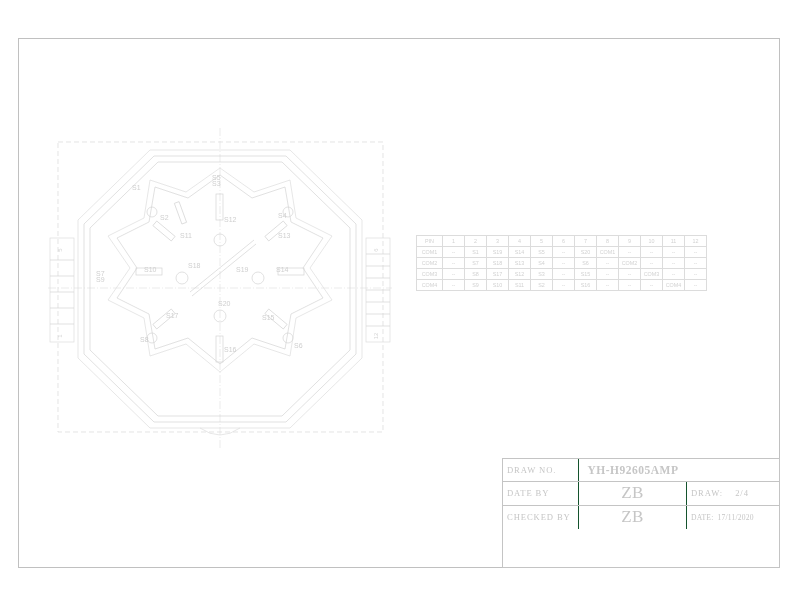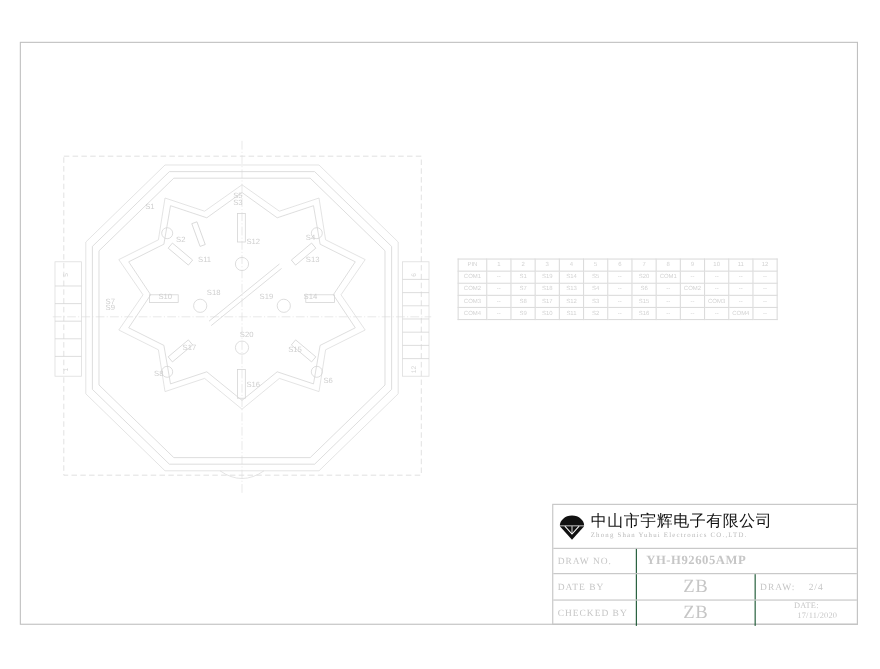--- a/index.html
+++ b/index.html
@@ -40,21 +40,21 @@
           box-sizing:border-box;}
   .tb-row:last-child{border-bottom:none;justify-content:flex-end;}
   .tb-cell{display:flex;align-items:center;box-sizing:border-box;
            border-right:1px solid #14532d;padding:0 4px;font-size:8.6px;
            color:#c6c6c6;letter-spacing:.9px;}
   .tb-cell:last-child{border-right:none;}
   .c-lbl{width:76px;}
   .c-val{width:108px;justify-content:center;font-size:17px;letter-spacing:.5px;}
   .c-val.big{font-size:11.5px;font-weight:bold;}
   .c-rgt{width:92px;}
-  .c-rgt.date{font-size:7.6px;letter-spacing:.2px;flex-direction:column;}
+  .c-rgt.date{font-size:7.6px;letter-spacing:.2px;}
 
   
   .ln{fill:none;stroke:#dcdcdc;stroke-width:.7;}
   .ln2{fill:none;stroke:#d4d4d4;stroke-width:.7;}
   .dash{fill:none;stroke:#d8d8d8;stroke-width:.7;stroke-dasharray:5 3;}
   .cl{fill:none;stroke:#ddd;stroke-width:.6;stroke-dasharray:8 2 1 2;}
   .lbl{font-family:"Liberation Sans",sans-serif;font-size:7px;fill:#cfcfcf;}
   .pn{font-family:"Liberation Sans",sans-serif;font-size:6px;fill:#d5d5d5;}
 </style>
 </head>
@@ -236,50 +236,38 @@
           <td class="c">--</td>
           <td class="c">--</td>
           <td class="c">COM4</td>
           <td class="c">--</td>
         </tr>
       </tbody>
   </table>
 
   <div id="titleblock">
 
-    <div class="tb-logo">
-      <svg class="logo-mark" viewBox="0 0 40 40">
-        <path d="M20 4 C10 4 3 11 3 18 L37 18 C37 11 30 4 20 4 Z" fill="#111"></path>
-        <path d="M3 19 L20 38 L37 19 Z" fill="#111"></path>
-        <path d="M10 19 L20 30 L30 19" fill="none" stroke="#fff" stroke-width="1.4"></path>
-        <path d="M20 19 L20 30" stroke="#fff" stroke-width="1.2"></path>
-      </svg>
-      <div class="logo-text">
-        <div class="cn-name">中山市宇辉电子有限公司</div>
-        <div class="en-name">Zhong Shan Yuhui Electronics CO.,LTD.</div>
-      </div>
-    </div>
 
     <div class="tb-row">
       <div class="tb-cell c-lbl">DRAW NO.</div>
       <div class="tb-cell c-val big">YH-H92605AMP</div>
     </div>
 
     <div class="tb-row">
       <div class="tb-cell c-lbl">DATE BY</div>
       <div class="tb-cell c-val">ZB</div>
       <div class="tb-cell c-rgt">
         <span>DRAW:</span>
         <span style="margin-left:12px">2/4</span>
       </div>
     </div>
 
     <div class="tb-row">
       <div class="tb-cell c-lbl">CHECKED BY</div>
       <div class="tb-cell c-val">ZB</div>
       <div class="tb-cell c-rgt date">
         <span>DATE:</span>
-        <span style="margin-left:20px">17/11/2020</span>
+        <span style="margin-left:4px">17/11/2020</span>
       </div>
     </div>
   </div>
 
 </div>
 
 </body></html>

